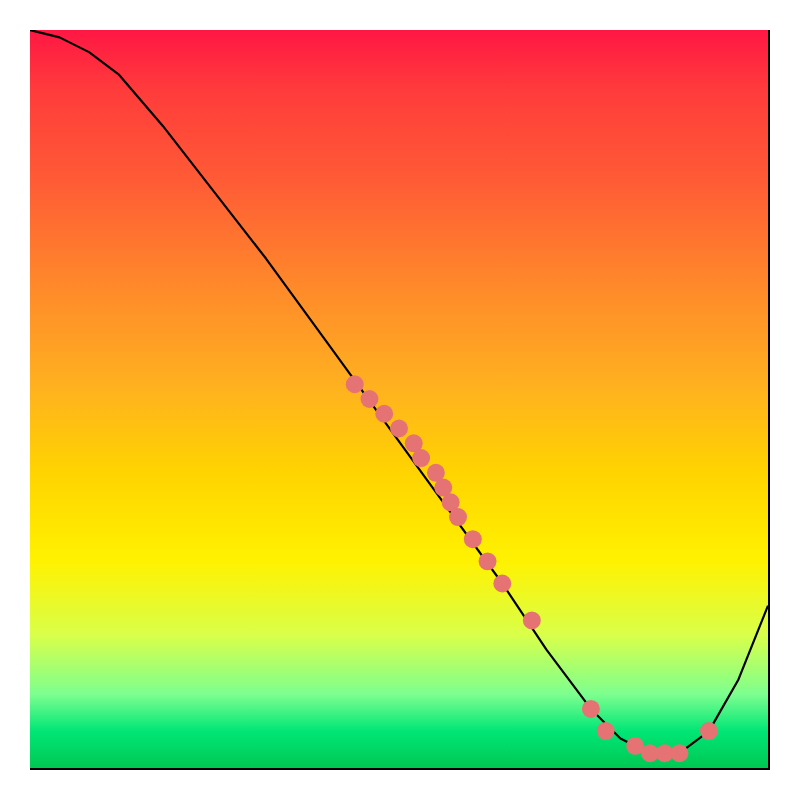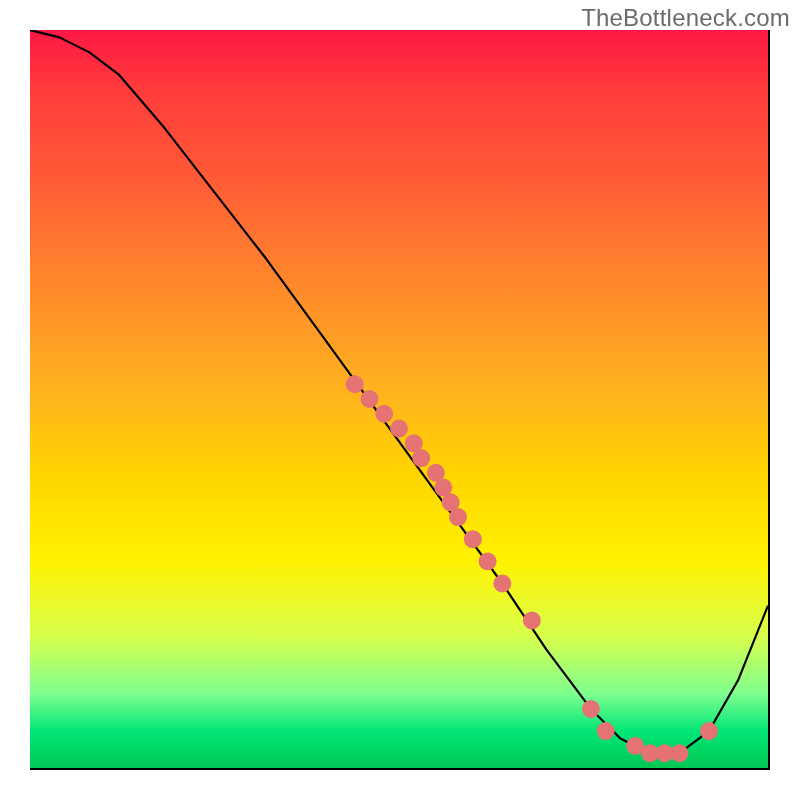--- a/index.html
+++ b/index.html
@@ -67,21 +67,20 @@
   }
   .dot {
     fill: #e57373;
     stroke: none;
   }
 </style>
 </head>
 <body>
 
 <div class="chart-wrap">
-  <div class="watermark">TheBottleneck.com</div>
 
   <div class="plot-area">
     <div class="grad-panel"></div>
     <svg class="lines" viewBox="0 0 740 740" preserveAspectRatio="none">
       <path id="curve-path" class="curve" d="M0.0 0.0 L29.6 7.4 L59.2 22.2 L88.8 44.4 L133.2 96.2 L185.0 162.8 L236.8 229.4 L296.0 310.8 L355.2 392.2 L414.4 473.6 L473.6 555.0 L518.0 621.6 L562.4 680.8 L592.0 710.4 L621.6 725.2 L651.2 725.2 L680.8 703.0 L710.4 651.2 L740.0 577.2"></path>
       <g id="dots-group">
           <circle cx="325.6" cy="355.2" r="9" class="dot"></circle>
           <circle cx="340.4" cy="370.0" r="9" class="dot"></circle>
           <circle cx="355.2" cy="384.8" r="9" class="dot"></circle>
           <circle cx="370.0" cy="399.6" r="9" class="dot"></circle>

